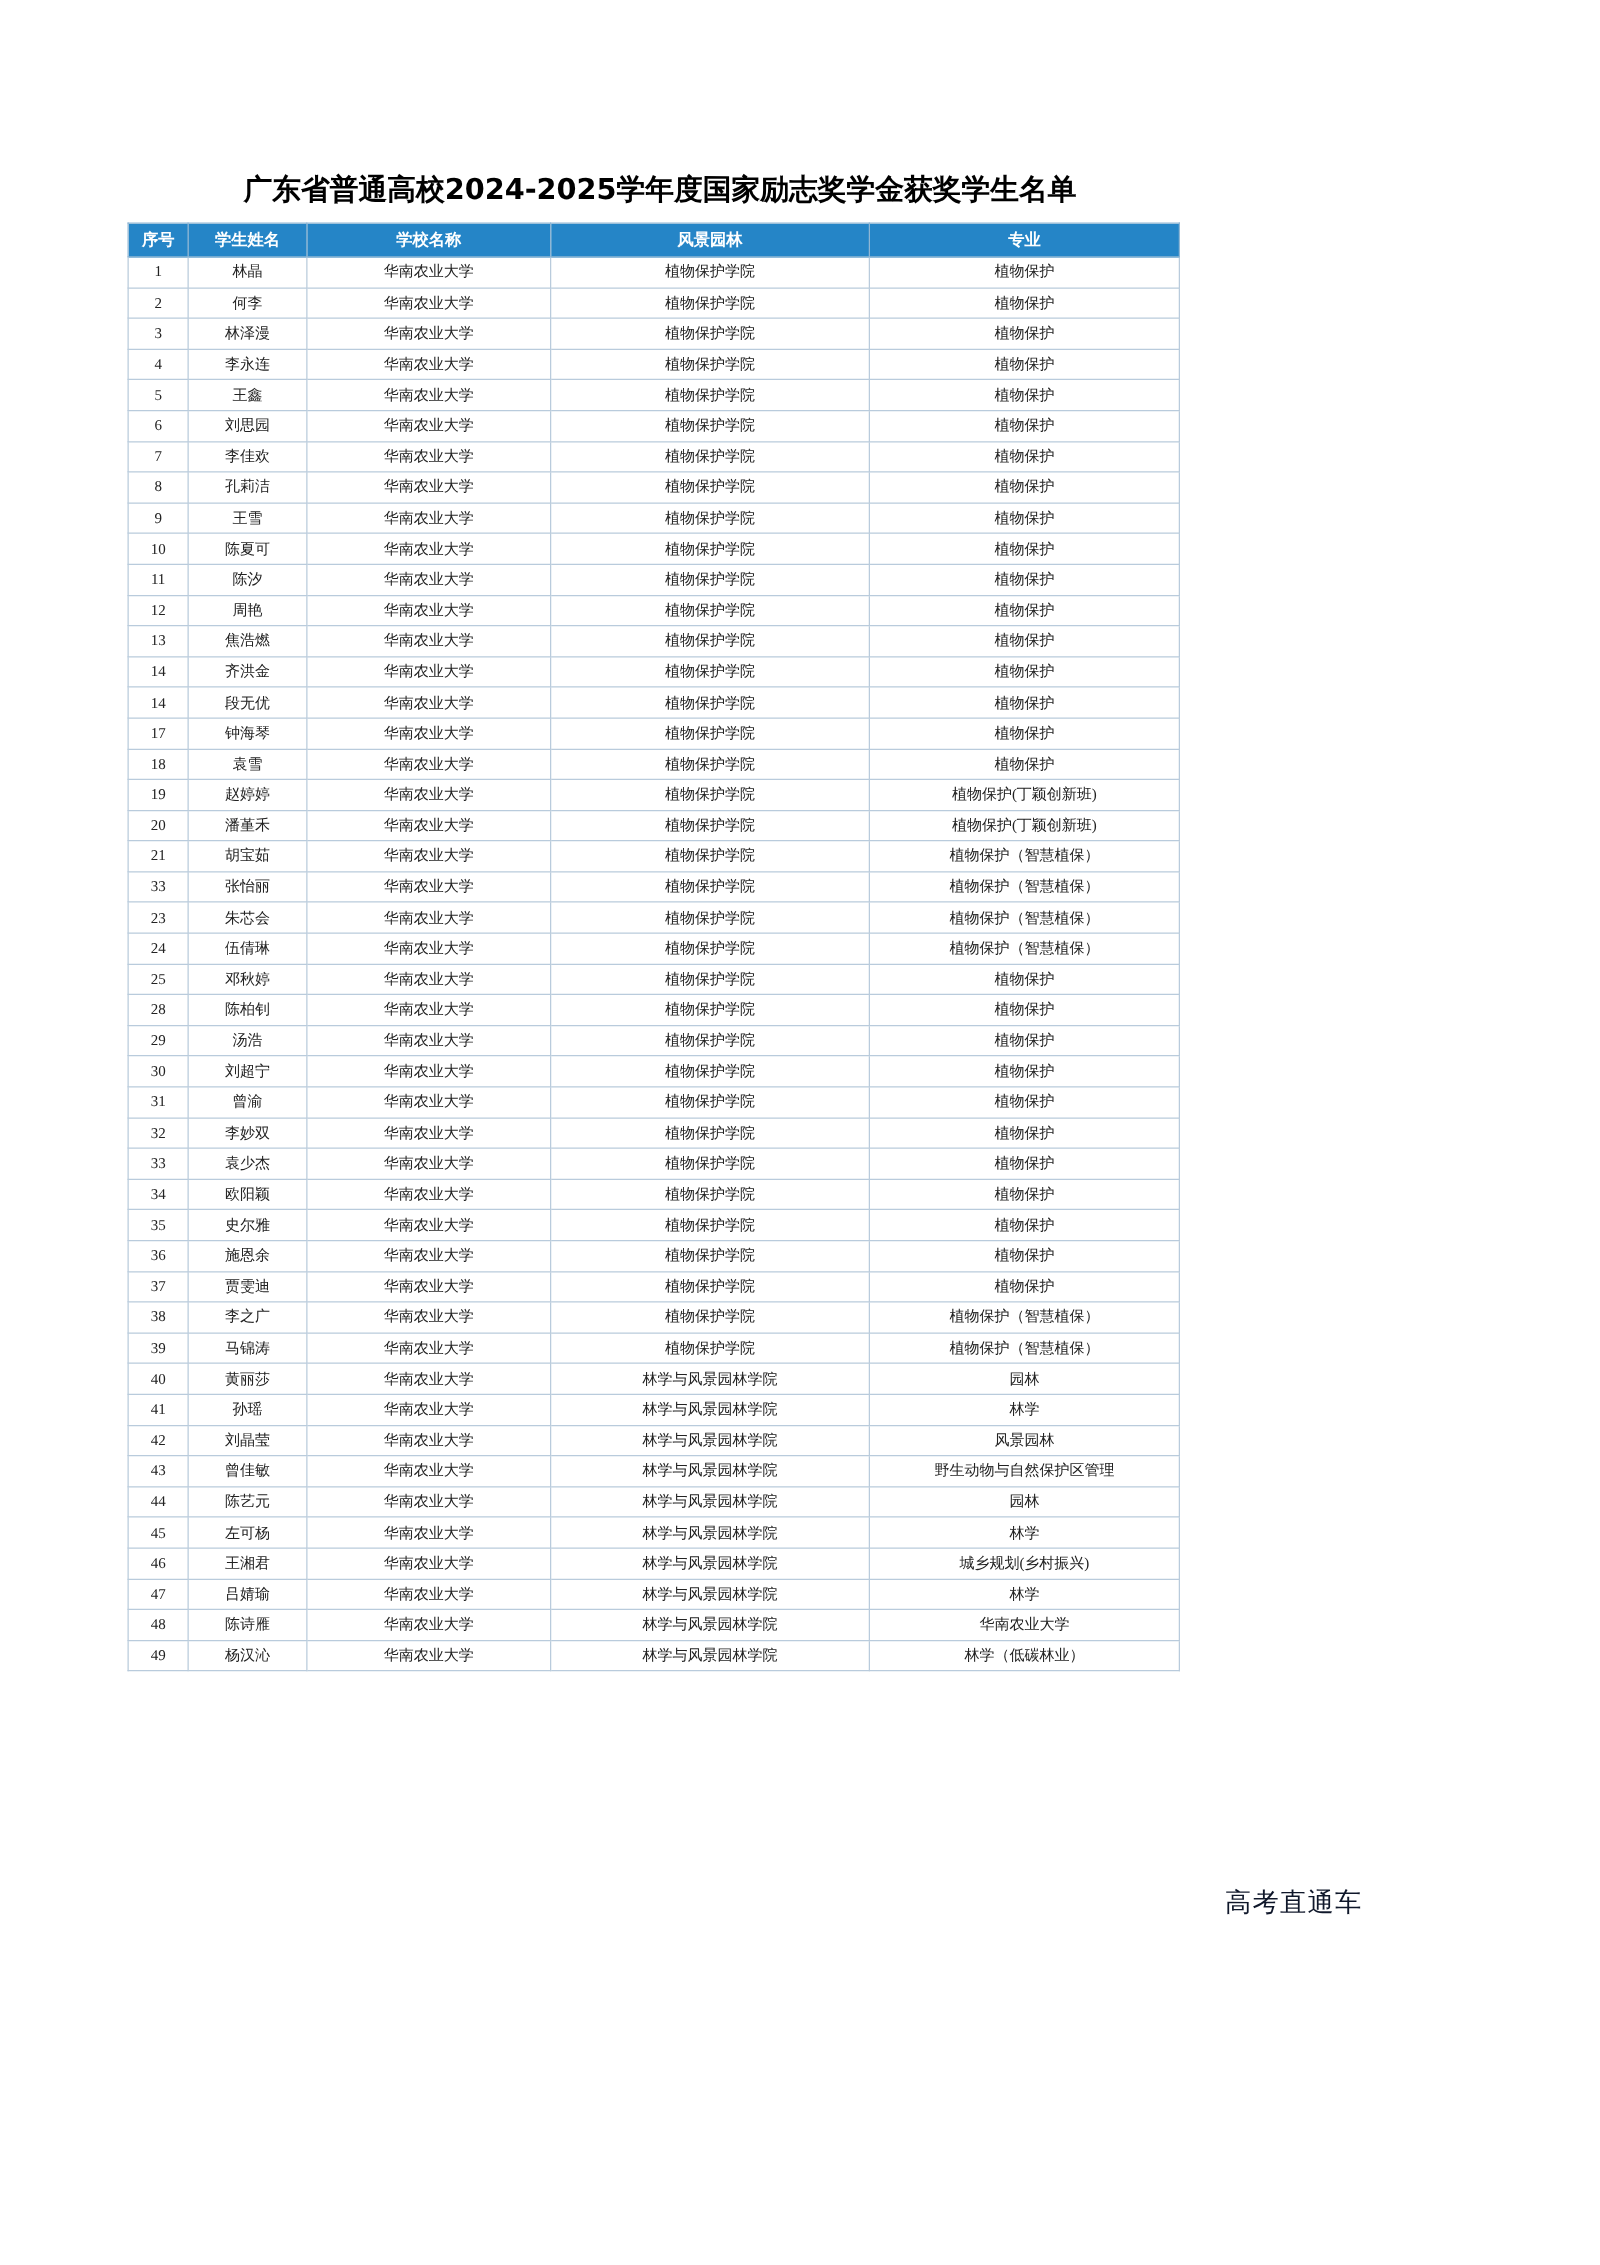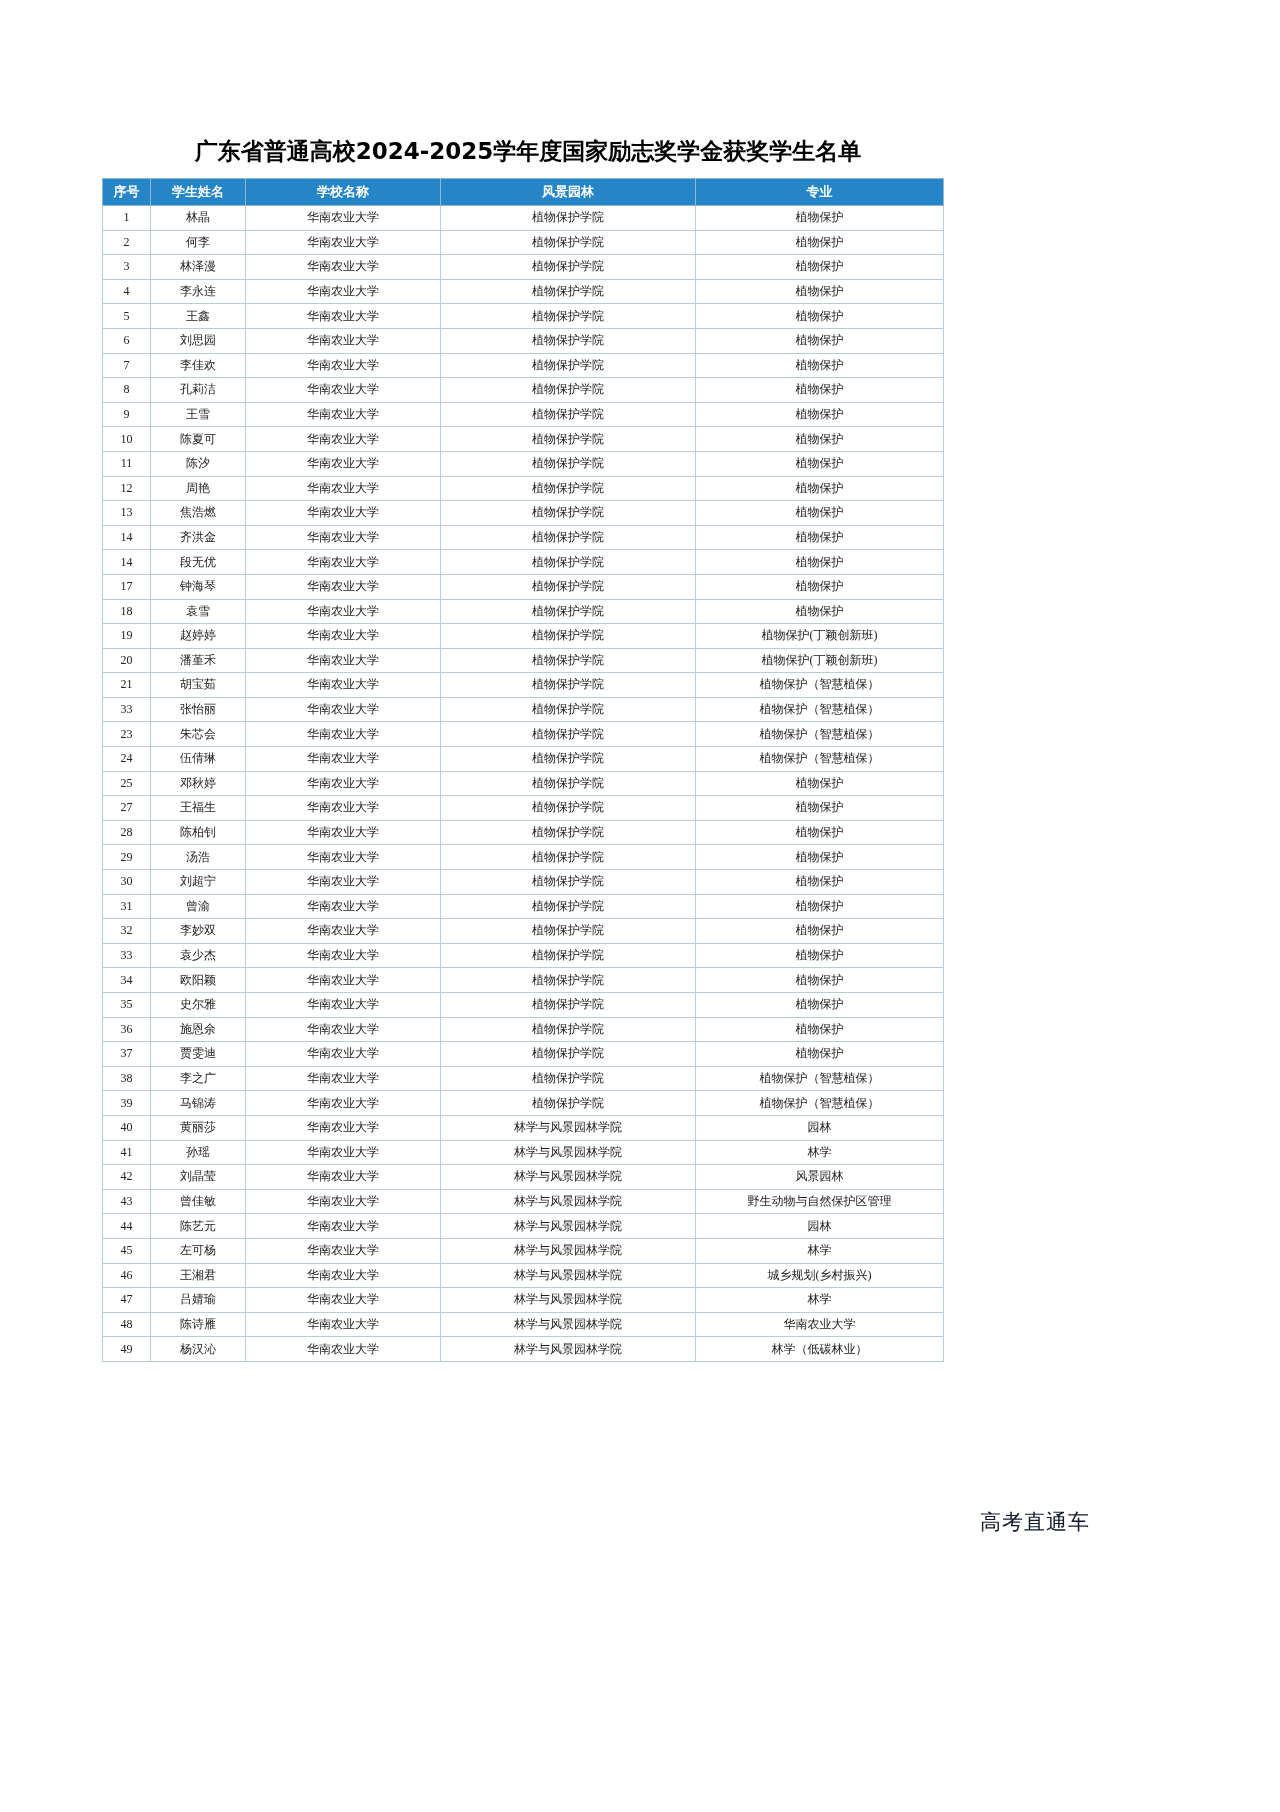--- a/index.html
+++ b/index.html
@@ -257,27 +257,20 @@
           <td>植物保护（智慧植保）</td>
         </tr>
         <tr>
           <td>25</td>
           <td>邓秋婷</td>
           <td>华南农业大学</td>
           <td>植物保护学院</td>
           <td>植物保护</td>
         </tr>
         <tr>
-          <td>27</td>
-          <td>王福生</td>
-          <td>华南农业大学</td>
-          <td>植物保护学院</td>
-          <td>植物保护</td>
-        </tr>
-        <tr>
           <td>28</td>
           <td>陈柏钊</td>
           <td>华南农业大学</td>
           <td>植物保护学院</td>
           <td>植物保护</td>
         </tr>
         <tr>
           <td>29</td>
           <td>汤浩</td>
           <td>华南农业大学</td>

